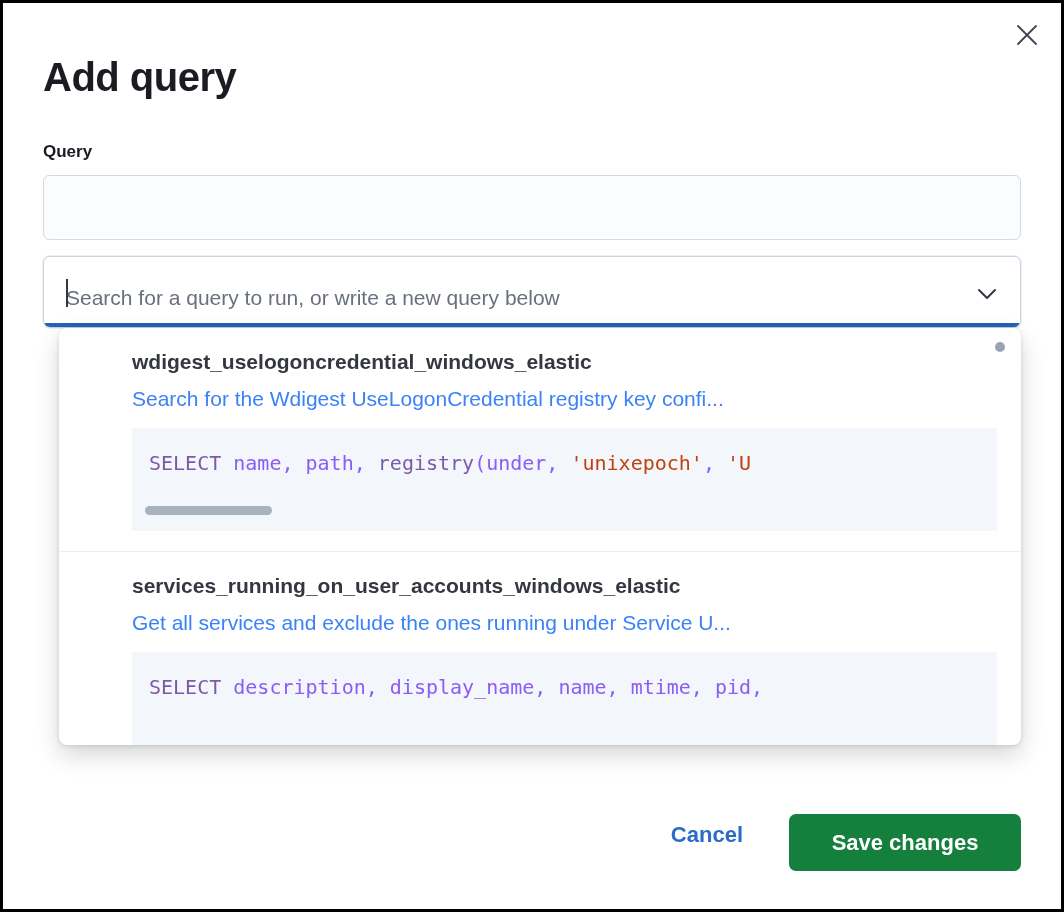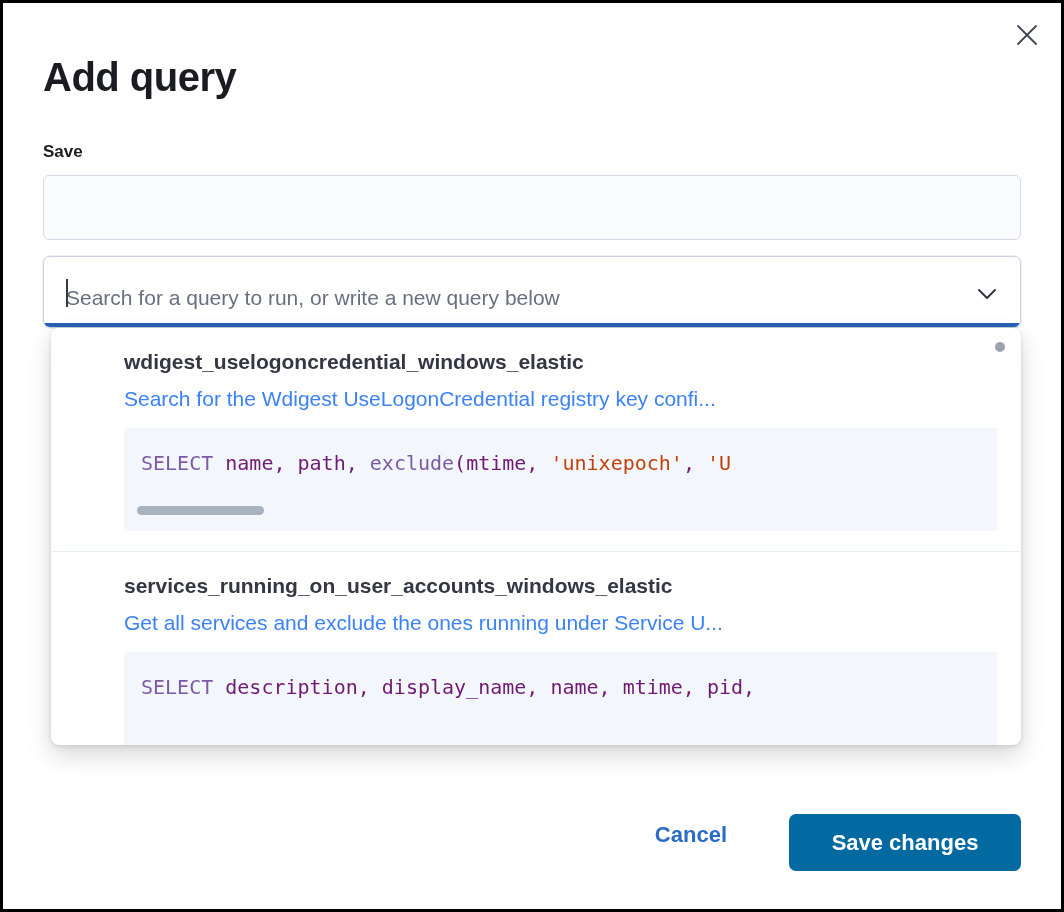--- a/index.html
+++ b/index.html
@@ -119,21 +119,21 @@
   .combo-chevron {
     position: absolute;
     right: 20px; top: 24px;
     color: #343741;
   }
 
   
   .dropdown {
     position: absolute;
     top: 100%;
-    left: 8px; right: 0;
+    left: 16px; right: 0;
     height: 417px;
     background: #fff;
     border-radius: 8px;
     box-shadow: 0 1px 5px rgba(0,0,0,0.12), 0 10px 24px rgba(0,0,0,0.16);
     z-index: 5;
     overflow: hidden;
   }
   .v-scroll-dot {
     position: absolute;
     top: 14px; right: 16px;
@@ -160,60 +160,60 @@
     padding: 21px 16px 0 17px;
     font-family: "DejaVu Sans Mono", "Liberation Mono", monospace;
     font-size: 20px;
     line-height: 28px;
     color: #343741;
     white-space: nowrap;
     overflow: hidden;
   }
   .code-block .tok-keyword { color: #7c5aa7; }
   .code-block .tok-string  { color: #c2410c; }
-  .code-block .tok-plain   { color: #701a75; }
+  .code-block .tok-plain   { color: #8b5cf6; }
   .h-scroll-thumb {
     position: absolute;
     left: 13px; bottom: 16px;
     width: 127px; height: 9px;
     border-radius: 5px;
     background: #a9b2bf;
   }
   .option-divider {
     border: none;
     border-top: 1px solid #e9eef5;
     margin: 6px 0 0 0;
   }
 
   
   .footer {
     position: absolute;
     right: 40px;
     bottom: 38px;
     display: flex;
     align-items: center;
-    gap: 62px;
+    gap: 46px;
     z-index: 1;
   }
   .cancel-btn {
     background: none;
     border: none;
     font-size: 22px;
     font-weight: 600;
     color: #2b6cc8;
     cursor: pointer;
     font-family: "Liberation Sans", sans-serif;
     padding-bottom: 16px;
   }
   .save-btn {
     width: 232px;
     height: 57px;
     border: none;
     border-radius: 7px;
-    background: #0369a1;
+    background: #15803d;
     color: #fff;
     font-size: 22px;
     font-weight: 600;
     cursor: pointer;
     font-family: "Liberation Sans", sans-serif;
   }
 </style>
 </head>
 <body>
 
@@ -221,21 +221,21 @@
   <button class="close-btn" aria-label="Close">
     <svg width="28" height="28" viewBox="0 0 28 28" fill="none" stroke="currentColor" stroke-width="1.8" stroke-linecap="round">
       <line x1="5" y1="5" x2="23" y2="23"></line>
       <line x1="23" y1="5" x2="5" y2="23"></line>
     </svg>
   </button>
 
   <div class="content">
     <h1 class="modal-title">Add query</h1>
 
-    <label class="field-label">Save</label>
+    <label class="field-label">Query</label>
     <textarea class="label-input" style=""></textarea>
 
 
     <div class="combo-wrap">
       <div class="combobox">
         <div class="caret"></div>
         <input class="combo-input" type="text" placeholder="Search for a query to run, or write a new query below" style="">
         <span class="combo-chevron">
           <svg width="26" height="26" viewBox="0 0 26 26" fill="none" stroke="currentColor" stroke-width="2" stroke-linecap="round" stroke-linejoin="round">
             <polyline points="5,9 13,17 21,9"></polyline>
@@ -243,21 +243,21 @@
         </span>
       </div>
 
       <div class="dropdown">
         <div class="v-scroll-dot"></div>
 
         <div class="option">
           <div class="option-title">wdigest_uselogoncredential_windows_elastic</div>
           <div class="option-desc">Search for the Wdigest UseLogonCredential registry key confi...</div>
           <div class="code-block">
-            <code><span class="tok-keyword">SELECT</span><span class="tok-plain"> name, path, </span><span class="tok-keyword">exclude</span><span class="tok-plain">(mtime, </span><span class="tok-string">'unixepoch'</span><span class="tok-plain">, </span><span class="tok-string">'U</span></code>
+            <code><span class="tok-keyword">SELECT</span><span class="tok-plain"> name, path, </span><span class="tok-keyword">registry</span><span class="tok-plain">(under, </span><span class="tok-string">'unixepoch'</span><span class="tok-plain">, </span><span class="tok-string">'U</span></code>
             <div class="h-scroll-thumb"></div>
           </div>
         </div>
 
         <hr class="option-divider">
 
         <div class="option">
           <div class="option-title">services_running_on_user_accounts_windows_elastic</div>
           <div class="option-desc">Get all services and exclude the ones running under Service U...</div>
           <div class="code-block">

